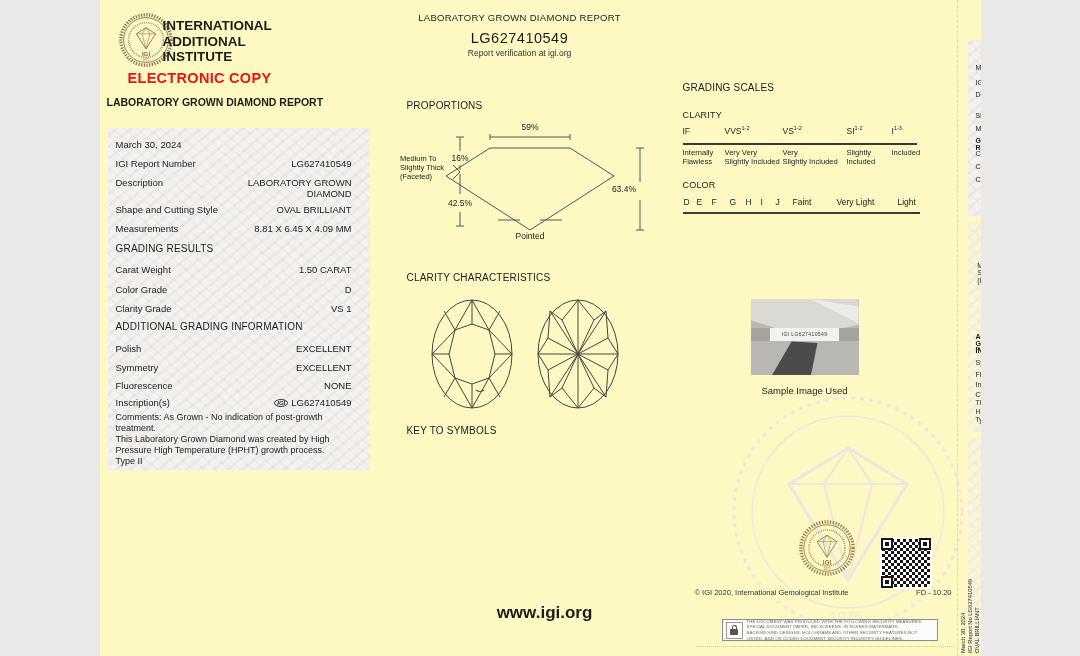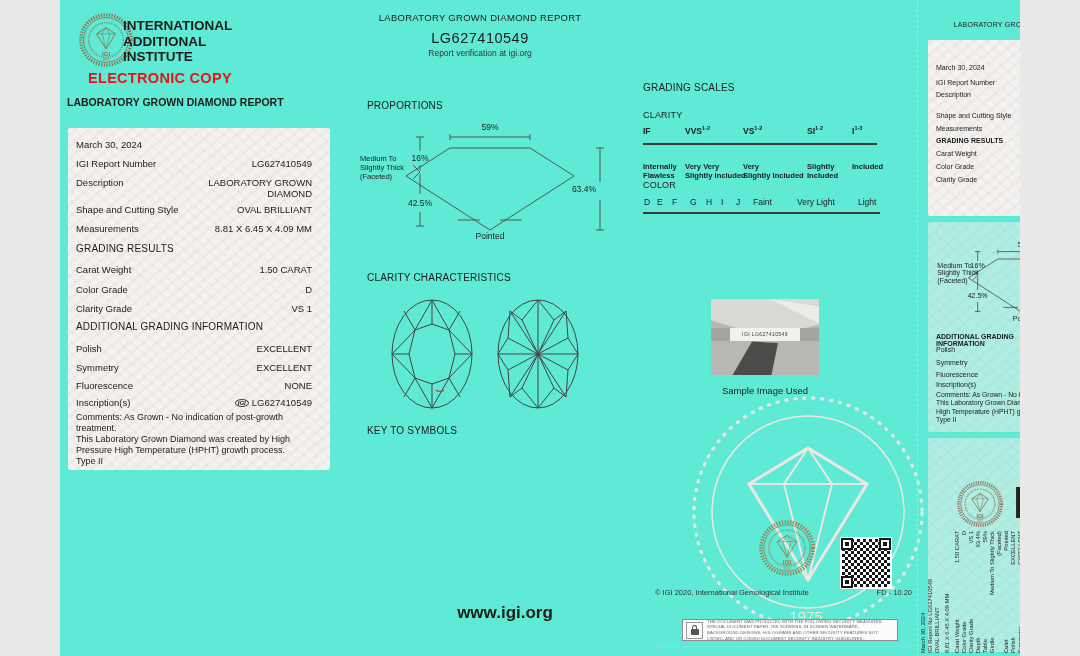--- a/index.html
+++ b/index.html
@@ -1,16 +1,16 @@
 <!DOCTYPE html>
 <html><head>
 <meta charset="utf-8">
 <style>
   html,body{margin:0;padding:0;background:#e9e9e9;}
-  .page{position:relative;width:960px;height:656px;background:#5eead4;overflow:hidden;
+  .page{position:relative;width:881px;height:656px;background:#fef9c3;overflow:hidden;
         font-family:"Liberation Sans",sans-serif;color:#1c1c1c;margin:0 auto;}
   .abs{position:absolute;}
   .b{font-weight:700;}
   .ctr{text-align:center;}
   
   .wm{position:absolute;background-color:#f4f2f0;
       background-image:repeating-linear-gradient(-40deg,rgba(175,165,155,.10) 0 3px,rgba(0,0,0,0) 3px 9px),
                        repeating-linear-gradient(42deg,rgba(175,165,155,.07) 0 2px,rgba(0,0,0,0) 2px 8px);
       border-radius:2px;}
   
@@ -22,24 +22,24 @@
   .comments{position:absolute;left:16px;width:240px;font-size:9px;line-height:11px;}
   .insc-mark{font-size:6px;font-style:italic;font-weight:700;border:1px solid #444;border-radius:50%;
              padding:0 2px;margin-right:3px;vertical-align:1px;}
   
   .srow{position:absolute;left:876px;width:174px;display:flex;justify-content:space-between;font-size:7px;}
   .srow .val{text-align:right;max-width:112px;}
   .srow .val.narrow{max-width:78px;}
   .ssec-h{position:absolute;left:876px;font-size:7px;font-weight:700;}
   .scomments{position:absolute;left:876px;width:196px;font-size:6.8px;line-height:8.4px;}
   
-  .cl-col{position:absolute;top:126px;font-size:8.5px;font-weight:bold;}
+  .cl-col{position:absolute;top:126px;font-size:8.5px;}
   .cl-code{height:17px;}
   .cl-code sup{font-size:5.5px;}
-  .cl-desc{margin-top:19px;font-size:7.6px;line-height:9px;}
+  .cl-desc{margin-top:5px;font-size:7.6px;line-height:9px;}
   .scale-hr{position:absolute;height:2px;background:#3a3a3a;}
   .c-letter{position:absolute;font-size:8.5px;}
   
   .seal{color:#8b6e55;}
   .seal-gold{color:#9a7b50;}
   
   .sample{position:absolute;left:651px;top:299px;width:108px;height:76px;background:#b8b7b3;overflow:hidden;}
   .sample .hi1{position:absolute;left:0;top:0;width:100%;height:100%;background:#dbd9d4;
                clip-path:polygon(0 0,100% 0,100% 34%,50% 50%,0 28%);}
   .sample .hi2{position:absolute;left:0;top:0;width:100%;height:100%;background:#ecebe7;

